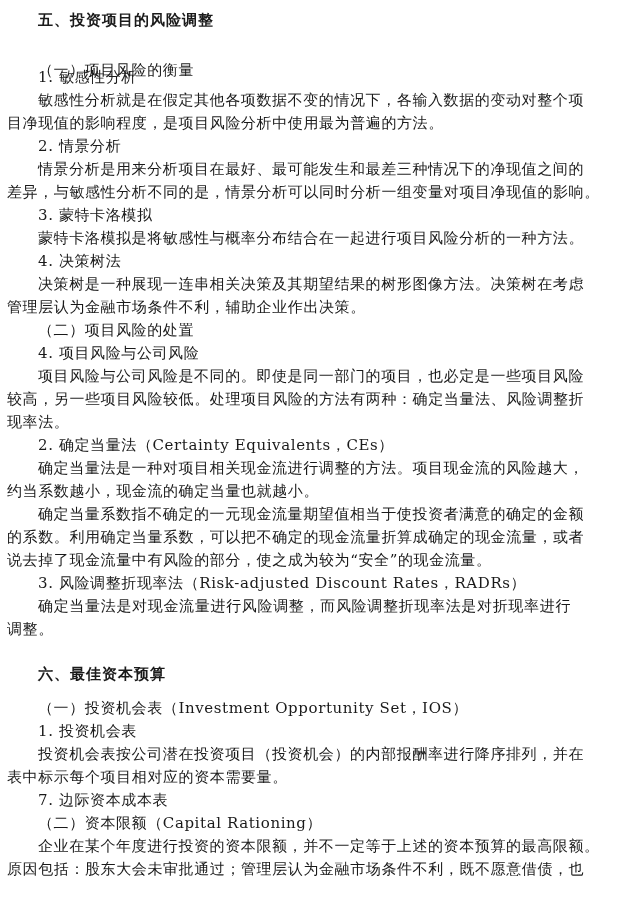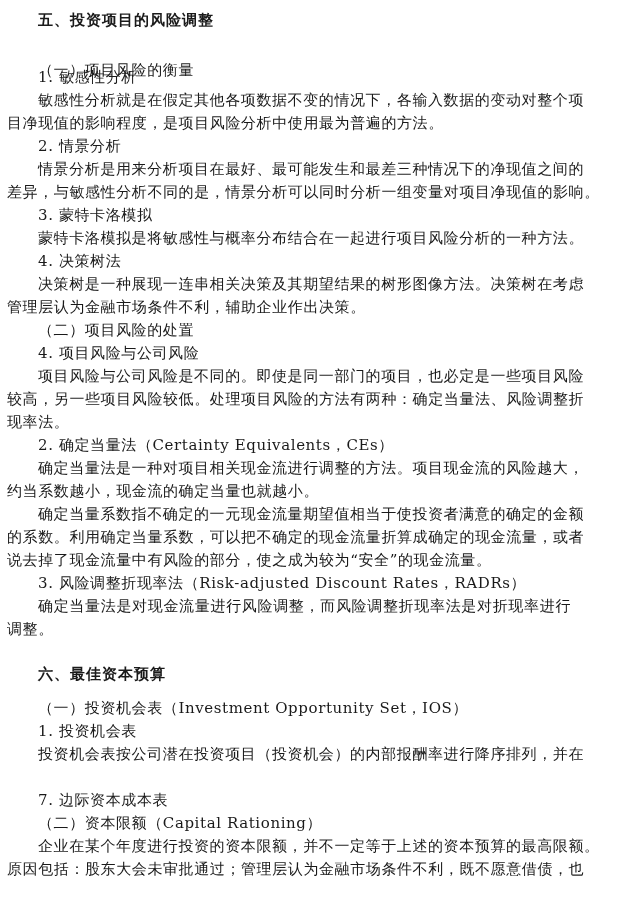--- a/index.html
+++ b/index.html
@@ -56,19 +56,20 @@
 
   <div class="line indent" style="top:573px">3. 风险调整折现率法（Risk-adjusted Discount Rates，RADRs）</div>
   <div class="line indent just" style="top:596px">确定当量法是对现金流量进行风险调整，而风险调整折现率法是对折现率进行</div>
   <div class="line" style="top:619px">调整。</div>
 
   <div class="line indent heading" style="top:664px">六、最佳资本预算</div>
 
   <div class="line indent" style="top:698px">（一）投资机会表（Investment Opportunity Set，IOS）</div>
   <div class="line indent" style="top:721px">1. 投资机会表</div>
   <div class="line indent just" style="top:744px">投资机会表按公司潜在投资项目（投资机会）的内部报酬率进行降序排列，并在</div>
+  <div class="line" style="top:767px">表中标示每个项目相对应的资本需要量。</div>
   <div class="line indent" style="top:790px">7. 边际资本成本表</div>
 
   <div class="line indent" style="top:813px">（二）资本限额（Capital Rationing）</div>
   <div class="line indent just" style="top:836px">企业在某个年度进行投资的资本限额，并不一定等于上述的资本预算的最高限额。</div>
   <div class="line just" style="top:859px">原因包括：股东大会未审批通过；管理层认为金融市场条件不利，既不愿意借债，也</div>
 
 </div>
 
 </body></html>

